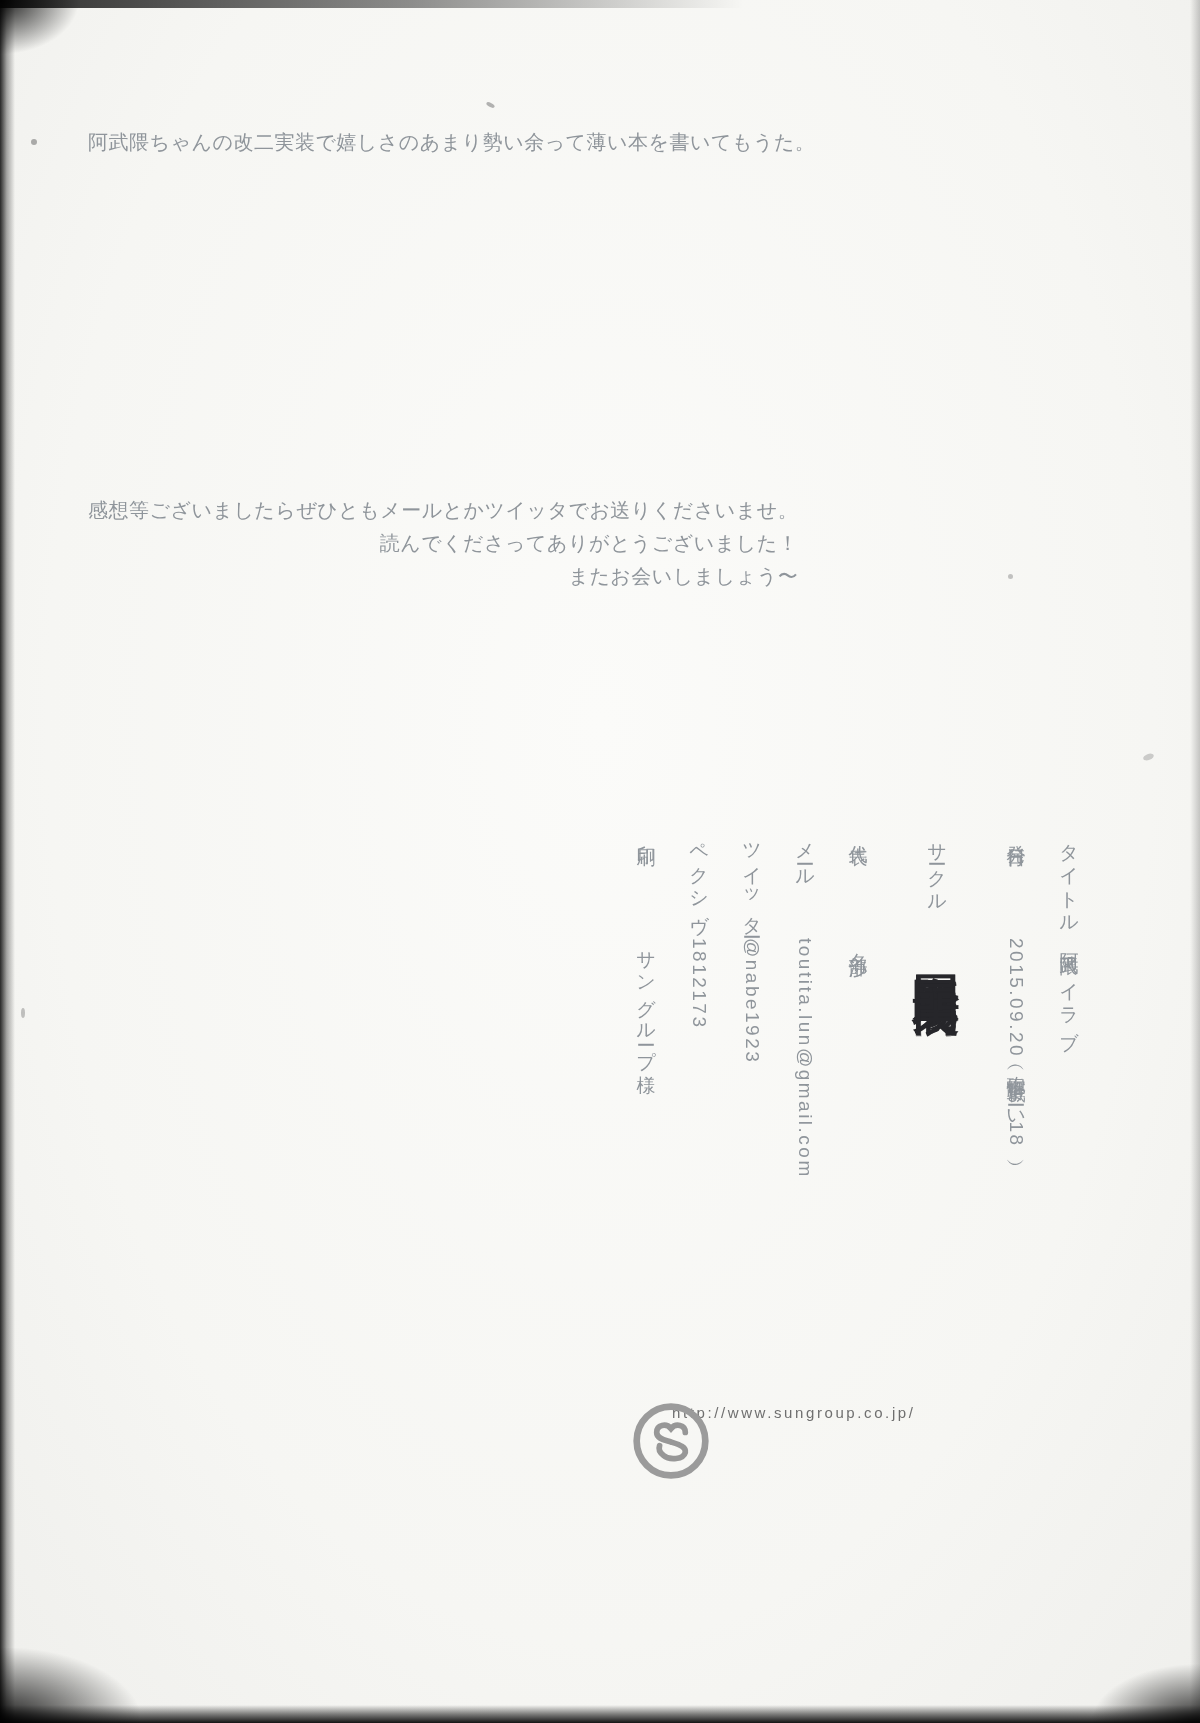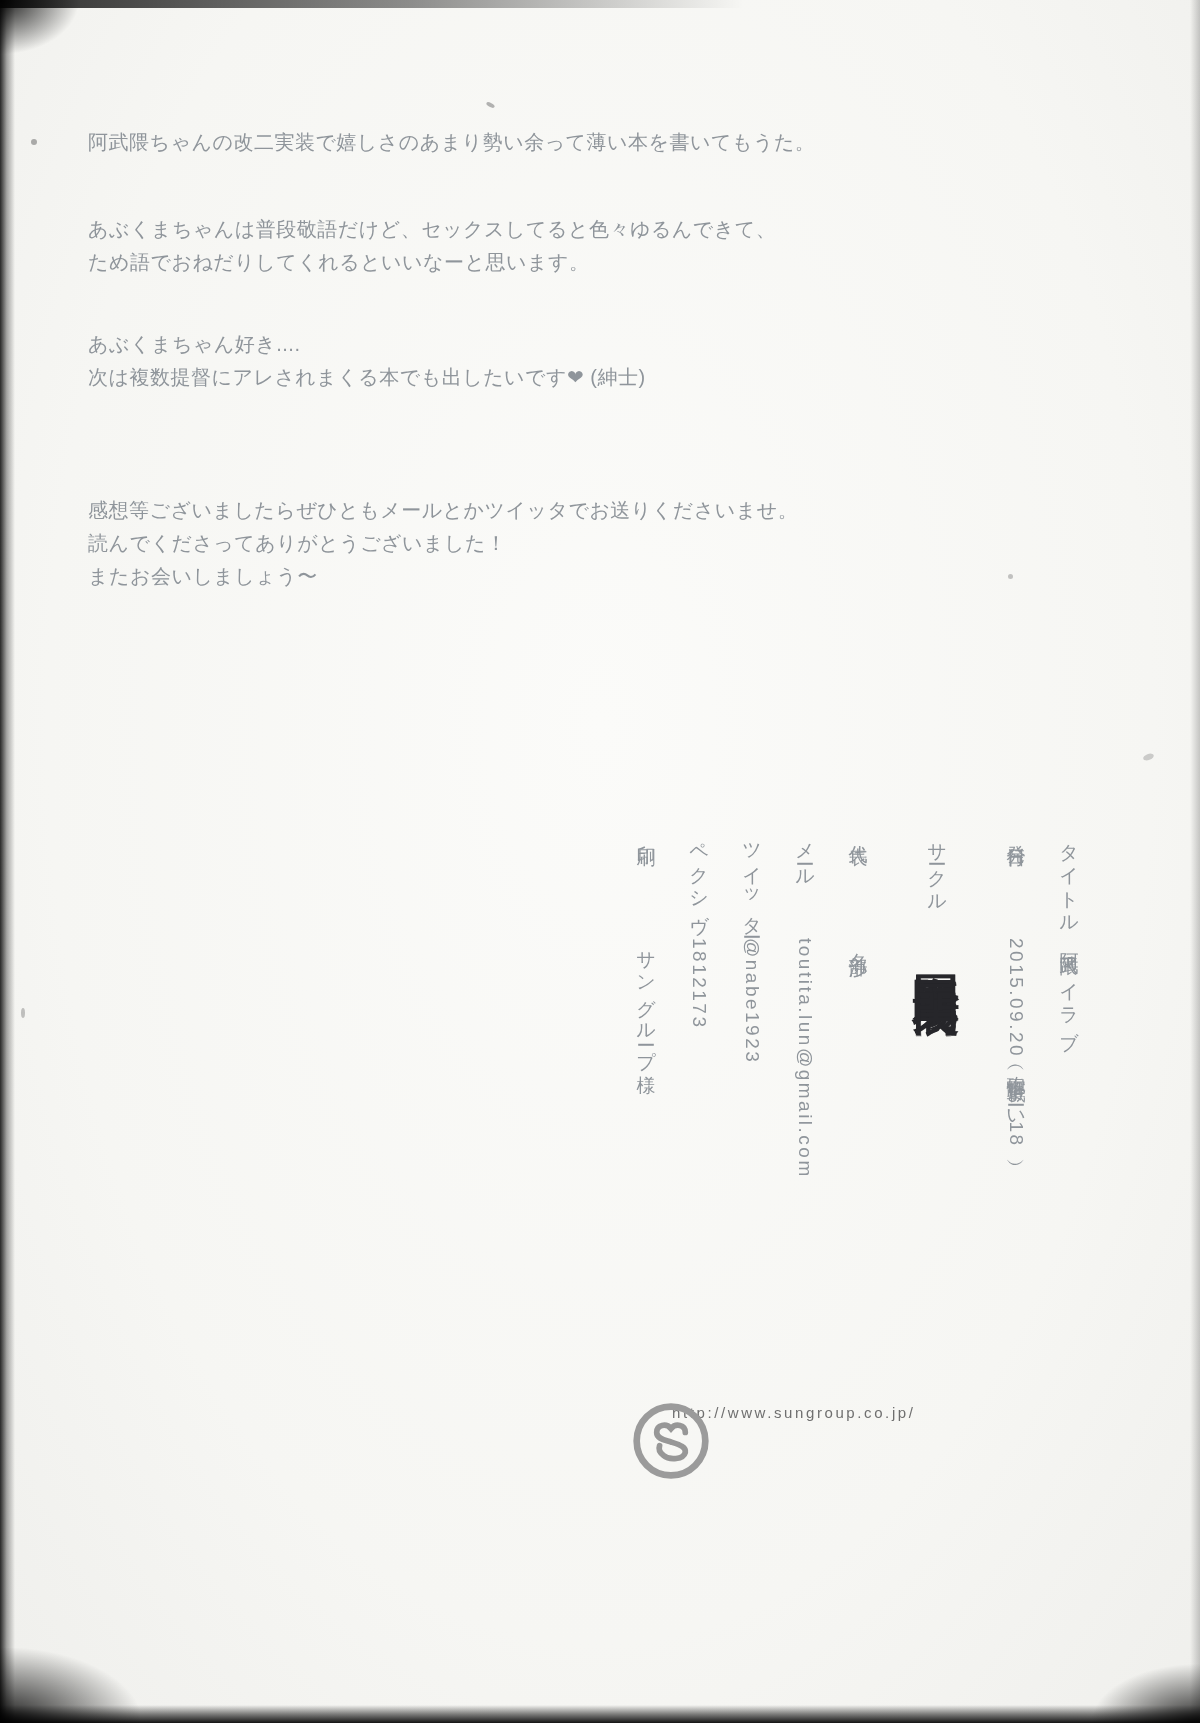--- a/index.html
+++ b/index.html
@@ -22,21 +22,21 @@
     margin: 0;
     font-size: 20px;
     line-height: 33px;
     letter-spacing: 0.5px;
     color: #8f959b;
     white-space: pre-line;
   }
   .p1 { top: 126px; }
   .p2 { top: 213px; }
   .p3 { top: 328px; }
-  .p4 { top: 494px; }
+  .p4 { top: 494px; text-align: right; }
 
   
   .colophon {
     position: absolute;
     top: 830px;
     right: 118px;
     height: 500px;
     display: flex;
     flex-direction: row-reverse;
     align-items: flex-start;
@@ -120,24 +120,20 @@
   .speck-3 { left: 1008px; top: 574px; width: 5px; height: 5px; background: rgba(140,140,140,0.5); }
   .speck-4 { left: 1143px; top: 754px; width: 11px; height: 6px; background: rgba(150,150,150,0.45); transform: rotate(-20deg); }
   .speck-5 { left: 21px; top: 1008px; width: 4px; height: 10px; background: rgba(110,110,110,0.4); }
 </style>
 </head>
 <body>
 
 <div class="page">
 
   <p class="body-text p1">阿武隈ちゃんの改二実装で嬉しさのあまり勢い余って薄い本を書いてもうた。</p>
-  <p class="body-text p2">あぶくまちゃんは普段敬語だけど、セックスしてると色々ゆるんできて、
-ため語でおねだりしてくれるといいなーと思います。</p>
-  <p class="body-text p3">あぶくまちゃん好き....
-次は複数提督にアレされまくる本でも出したいです❤ (紳士)</p>
   <p class="body-text p4">感想等ございましたらぜひともメールとかツイッタでお送りくださいませ。
 読んでくださってありがとうございました！
 またお会いしましょう〜</p>
 
   <div class="colophon">
     <div class="col">
       <div class="col-label">タイトル</div>
       <div class="col-value">阿武隈マイラブ</div>
     </div>
     <div class="col">

